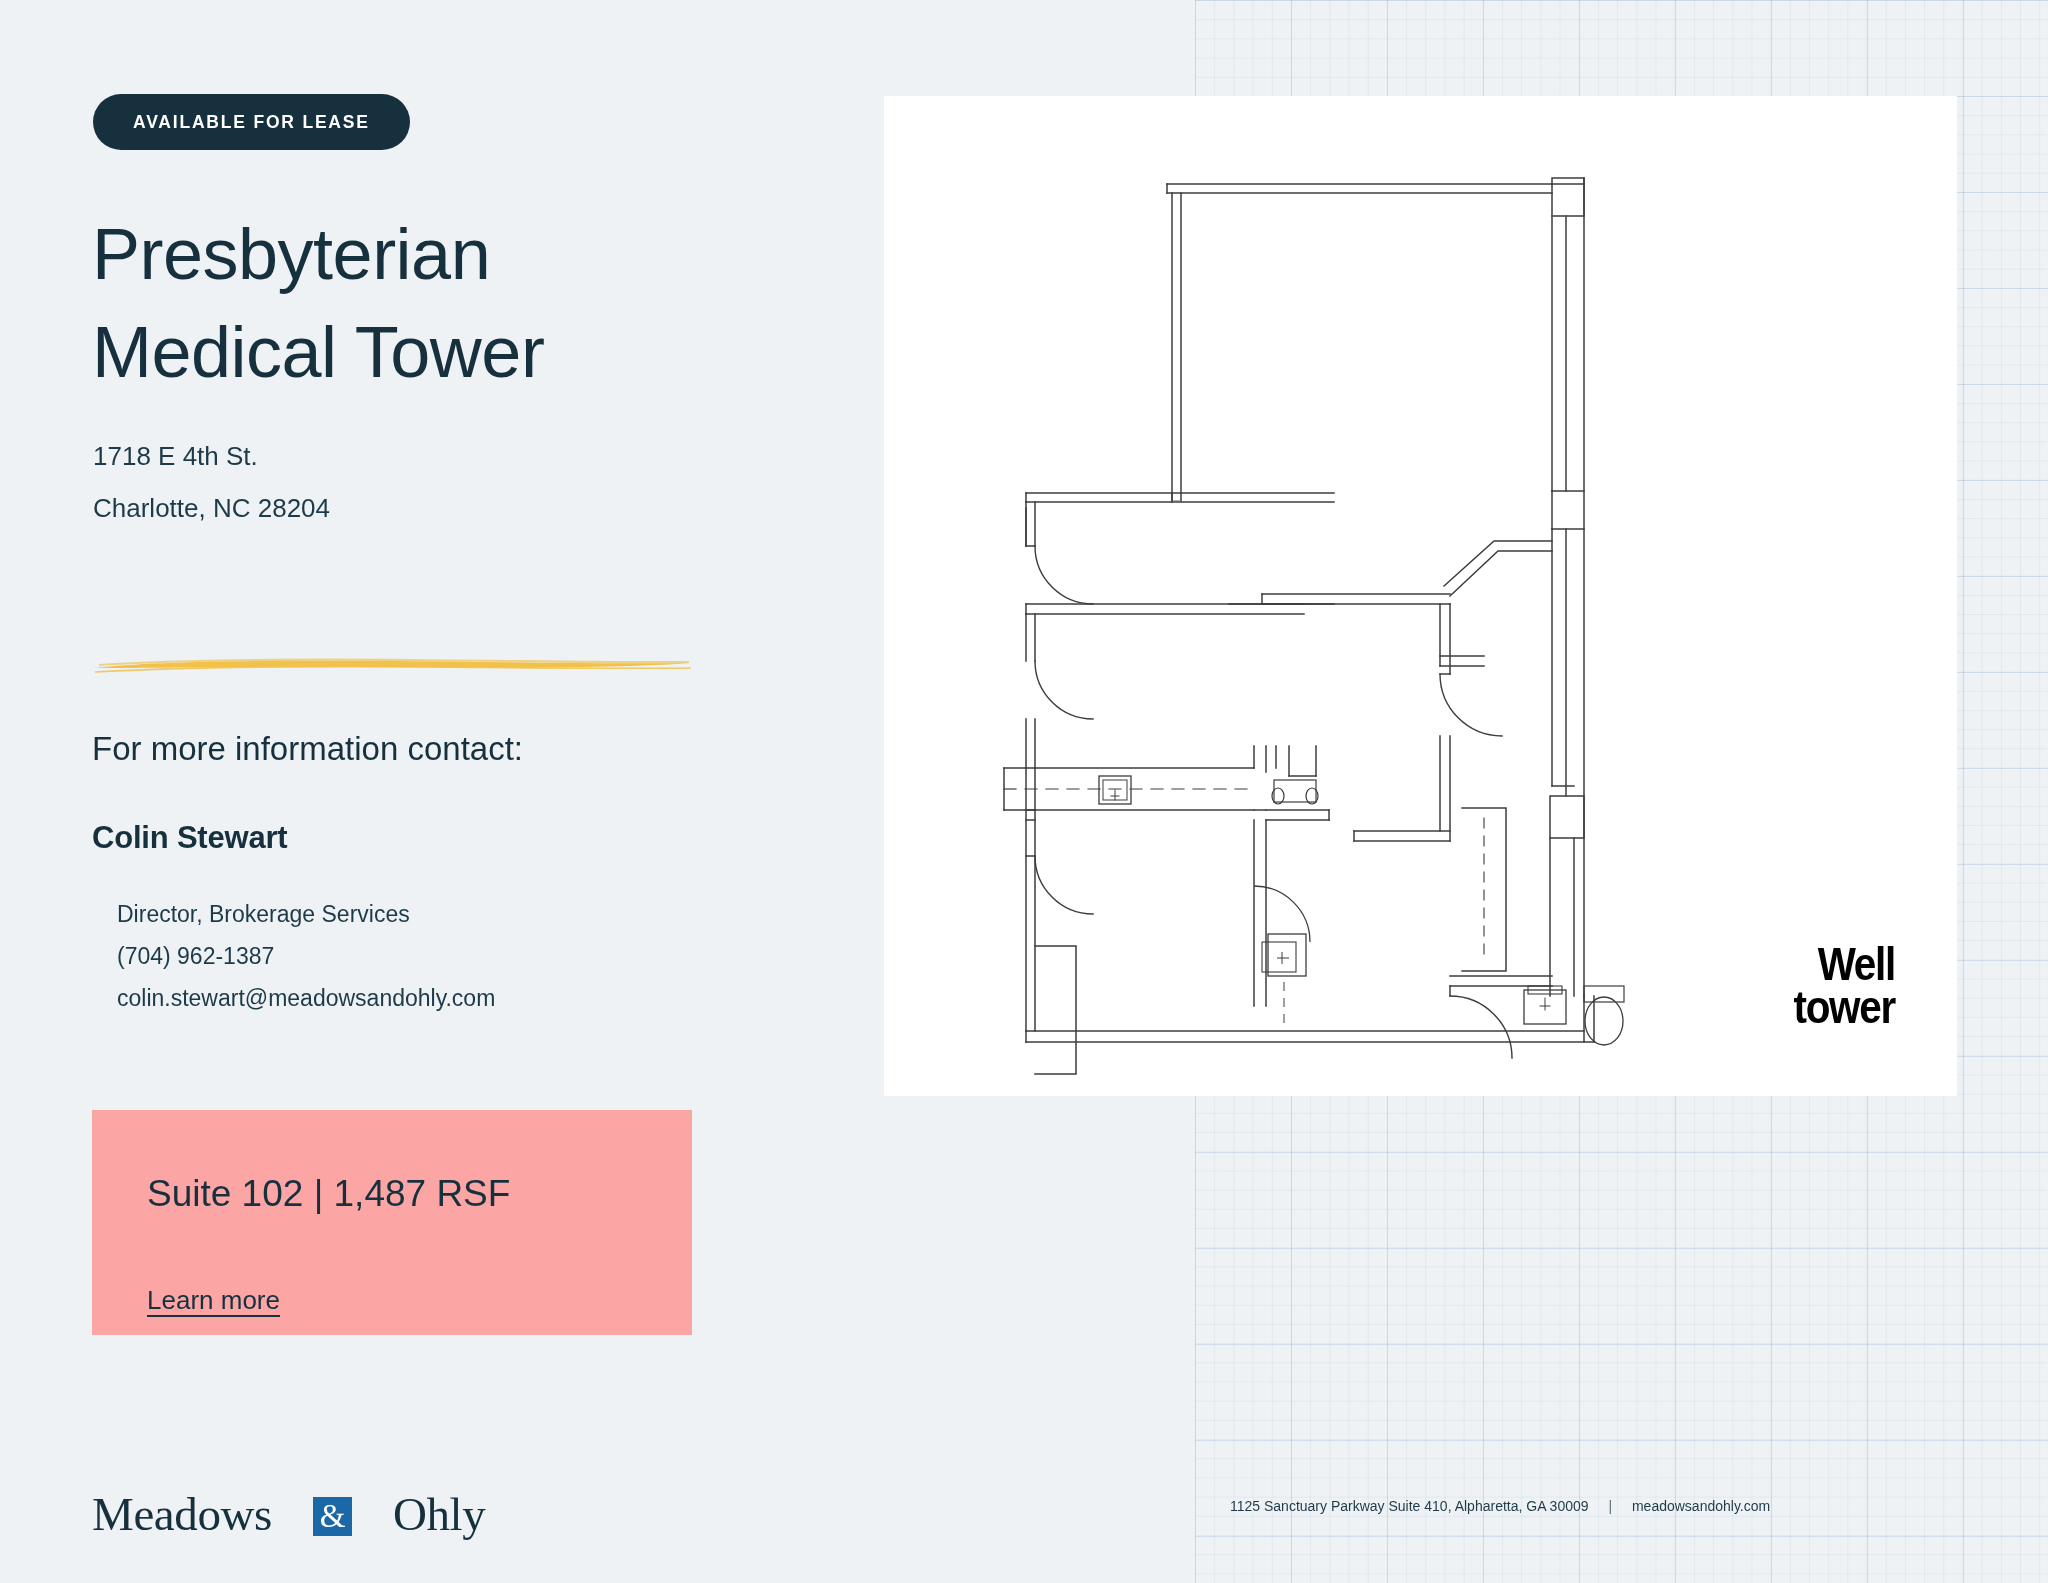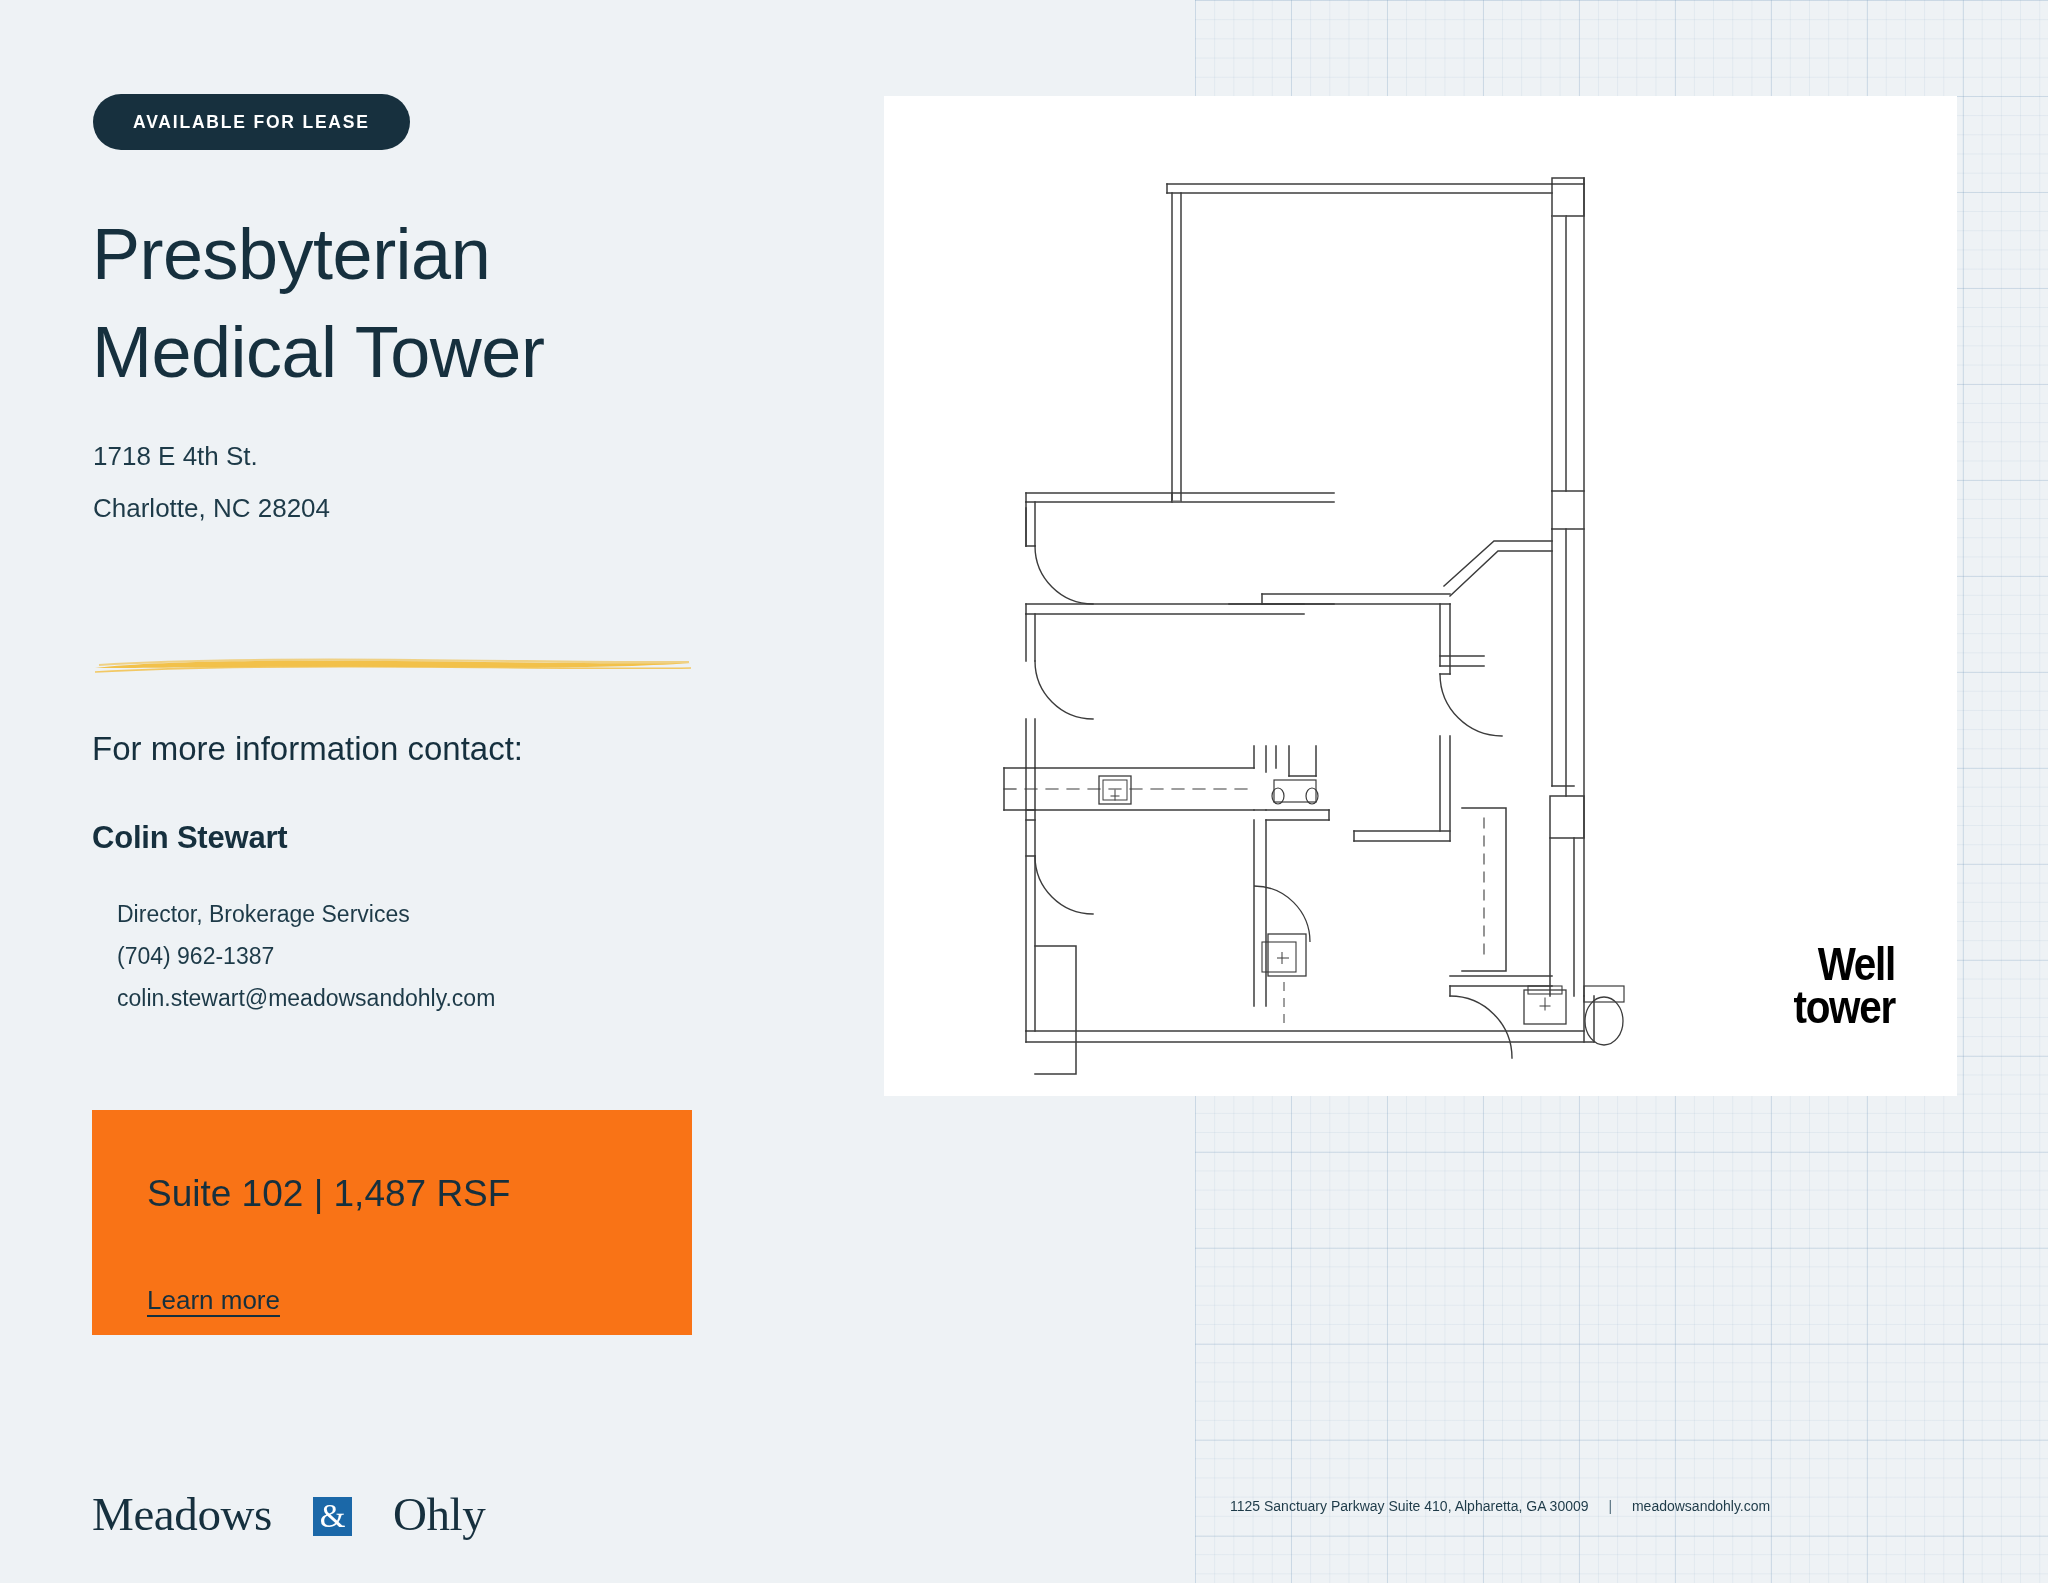--- a/index.html
+++ b/index.html
@@ -118,21 +118,21 @@
     color: #1d3a48;
     margin-left: 24px;
   }
 
   #suite-box {
     position: absolute;
     top: 1110px;
     left: 92px;
     width: 600px;
     height: 225px;
-    background: #f97316;
+    background: #fca5a5;
   }
 
   #suite-label {
     position: absolute;
     top: 63px;
     left: 55px;
     font-size: 37px;
     color: #16303e;
     white-space: nowrap;
   }

